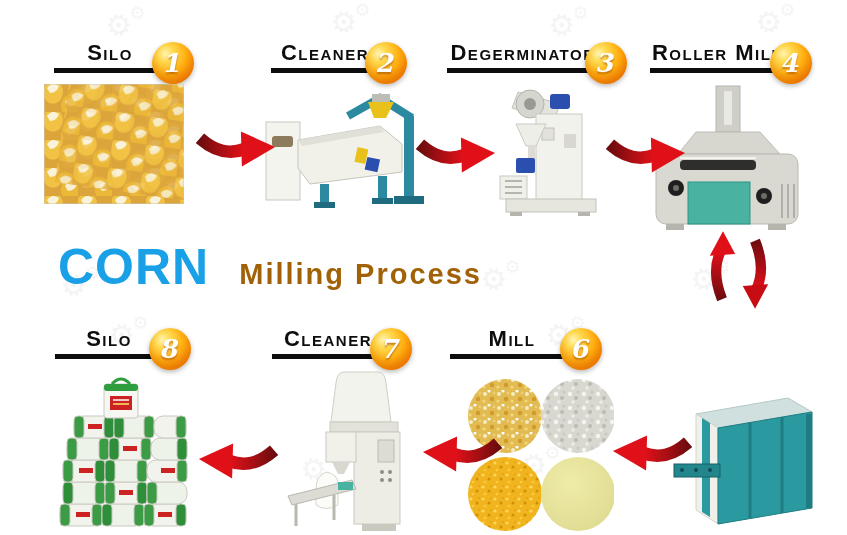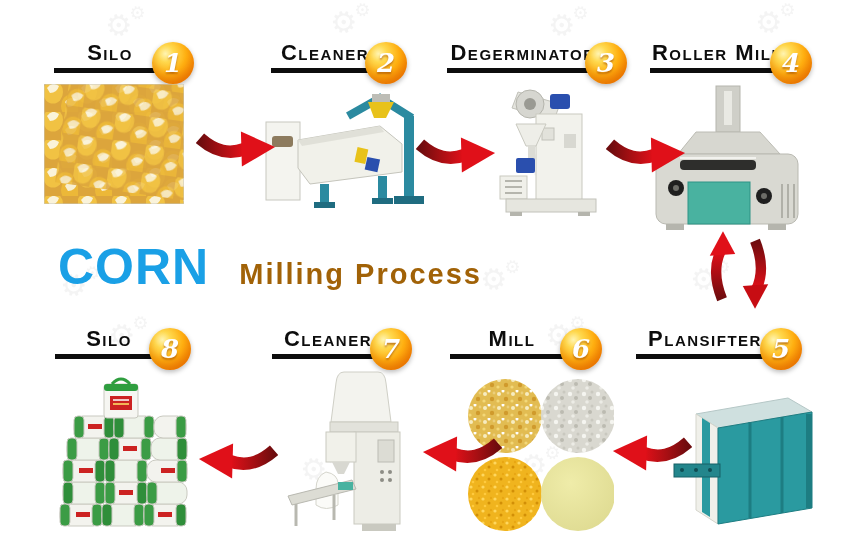--- a/index.html
+++ b/index.html
@@ -334,25 +334,20 @@
     </div>
     <svg class="art" style="left:18px;top:50px" width="146" height="158" viewBox="0 0 146 158">
       <circle cx="37" cy="40" r="37" fill="url(#pGritsY)"></circle>
       <circle cx="110" cy="40" r="37" fill="url(#pGritsW)"></circle>
       <circle cx="37" cy="118" r="37" fill="url(#pMealG)"></circle>
       <circle cx="110" cy="118" r="37" fill="url(#gFlour)"></circle>
     </svg>
   </div>
 
   <div class="station" style="left:636px;top:326px;width:211px;height:209px">
-    <div class="head" style="left:0;width:138px">
-      <div class="lbl">Plansifter</div>
-      <div class="rule"></div>
-      <div class="badge" style="left:124px">5</div>
-    </div>
     <svg class="art" style="left:36px;top:64px" width="142" height="138" viewBox="0 0 142 138">
       <polygon points="24,24 116,8 140,22 46,38" fill="#cfe0df" stroke="#b5c7c6"></polygon>
       <polygon points="24,24 46,38 46,134 24,120" fill="#f0f0ea" stroke="#d5d5cc"></polygon>
       <polygon points="30,28 38,33 38,127 30,122" fill="#2a9aa0"></polygon>
       <polygon points="46,38 140,22 140,118 46,134" fill="#2a9aa0" stroke="#1d7d82"></polygon>
       <line x1="78" y1="32" x2="78" y2="128" stroke="#1d7d82" stroke-width="3"></line>
       <line x1="110" y1="27" x2="110" y2="123" stroke="#1d7d82" stroke-width="3"></line>
       <rect x="134" y="24" width="6" height="94" fill="#1d7d82"></rect>
       <rect x="2" y="74" width="46" height="13" fill="#23868c" stroke="#176066"></rect>
       <circle cx="10" cy="80" r="2" fill="#0f4d53"></circle>

